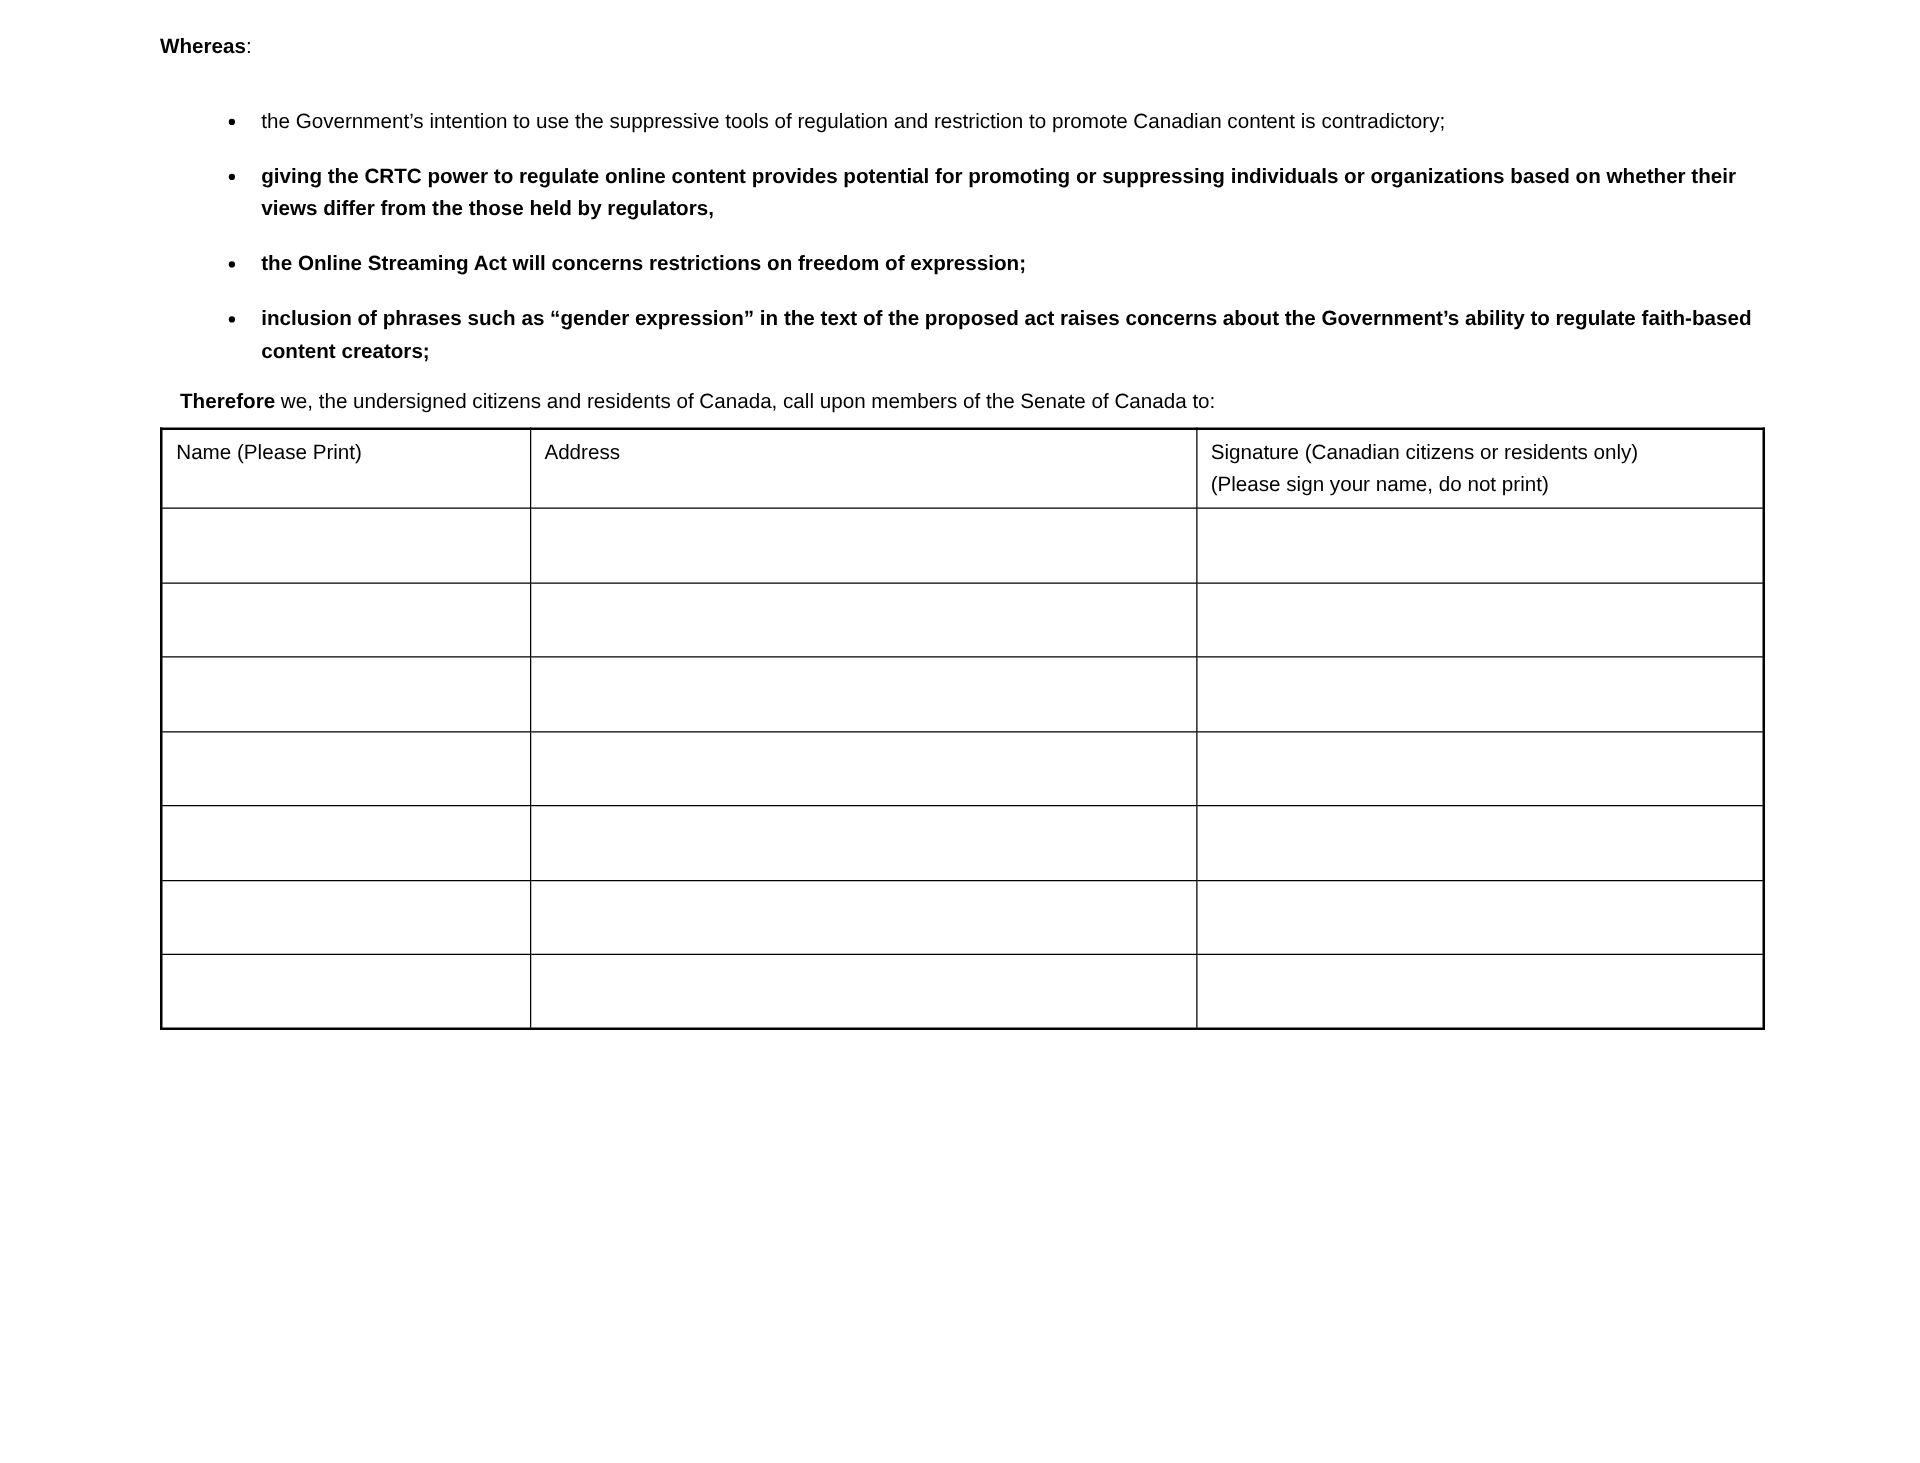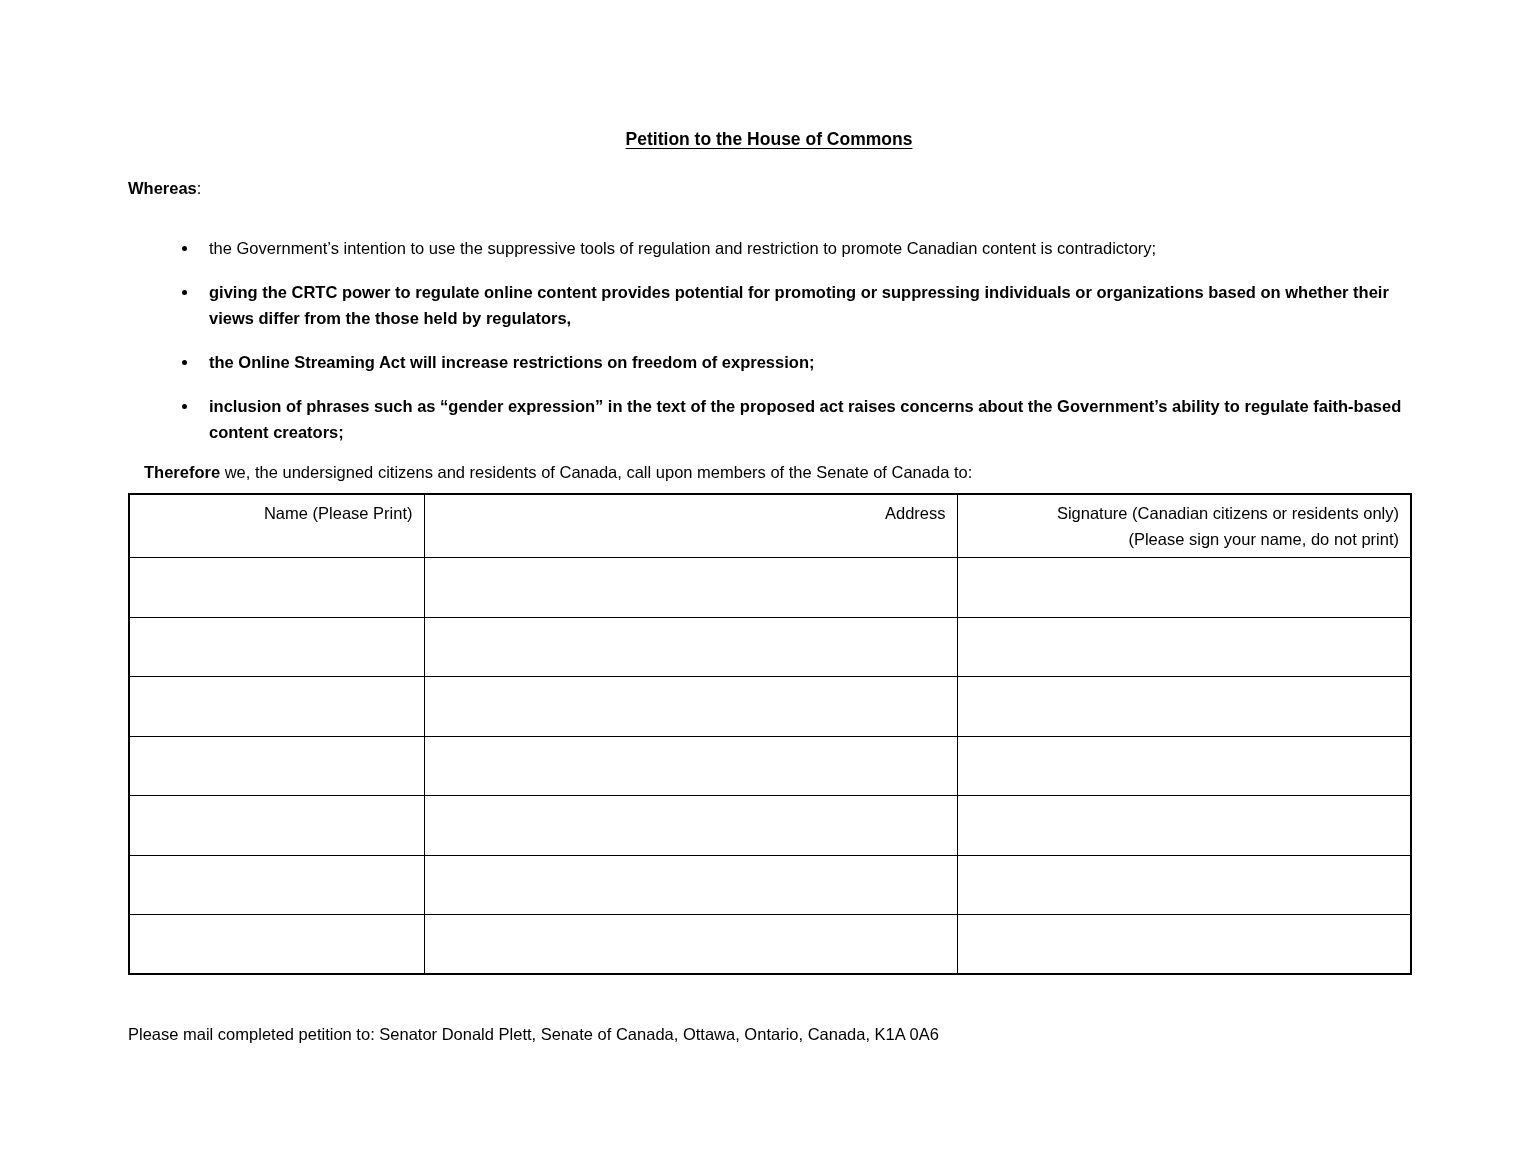--- a/index.html
+++ b/index.html
@@ -63,46 +63,45 @@
     margin-top: 8px;
     width: 1282px;
     border-collapse: collapse;
     border: 2px solid #000;
     table-layout: fixed;
   }
   table.signature-table th,
   table.signature-table td {
     border: 1.5px solid #000;
     font-weight: normal;
-    text-align: right;
+    text-align: left;
     vertical-align: top;
     padding: 5px 11px;
     line-height: 26px;
     font-size: 16.5px;
   }
   table.signature-table thead th { height: 55px; }
   table.signature-table tbody td { height: 59.5px; }
   .footer-line {
     margin: 46px 0 0 0;
     line-height: 26px;
   }
 </style>
 </head>
 <body>
 
 <div class="page">
 
-  <h1 class="doc-title">Petition to the House of Commons</h1>
 
   <p class="whereas-line"><span class="bold">Whereas</span><span>:</span></p>
 
   <ul class="bullet-list">
     <li>the Government’s intention to use the suppressive tools of regulation and restriction to promote Canadian content is contradictory;</li>
     <li>giving the CRTC power to regulate online content provides potential for promoting or suppressing individuals or organizations based on whether their views differ from the those held by regulators,</li>
-    <li>the Online Streaming Act will increase restrictions on freedom of expression;</li>
+    <li>the Online Streaming Act will concerns restrictions on freedom of expression;</li>
     <li>inclusion of phrases such as “gender expression” in the text of the proposed act raises concerns about the Government’s ability to regulate faith-based content creators;</li>
   </ul>
 
   <p class="therefore-line"><span class="bold">Therefore</span><span> we, the undersigned citizens and residents of Canada, call upon members of the Senate of Canada to:</span></p>
 
 
   <table class="signature-table">
     <colgroup>
       <col style="width:295px">
       <col style="width:533px">
@@ -150,15 +149,14 @@
           <td></td>
         </tr>
         <tr>
           <td></td>
           <td></td>
           <td></td>
         </tr>
       </tbody>
   </table>
 
-  <p class="footer-line">Please mail completed petition to: Senator Donald Plett, Senate of Canada, Ottawa, Ontario, Canada, K1A 0A6</p>
 
 </div>
 
 </body></html>

